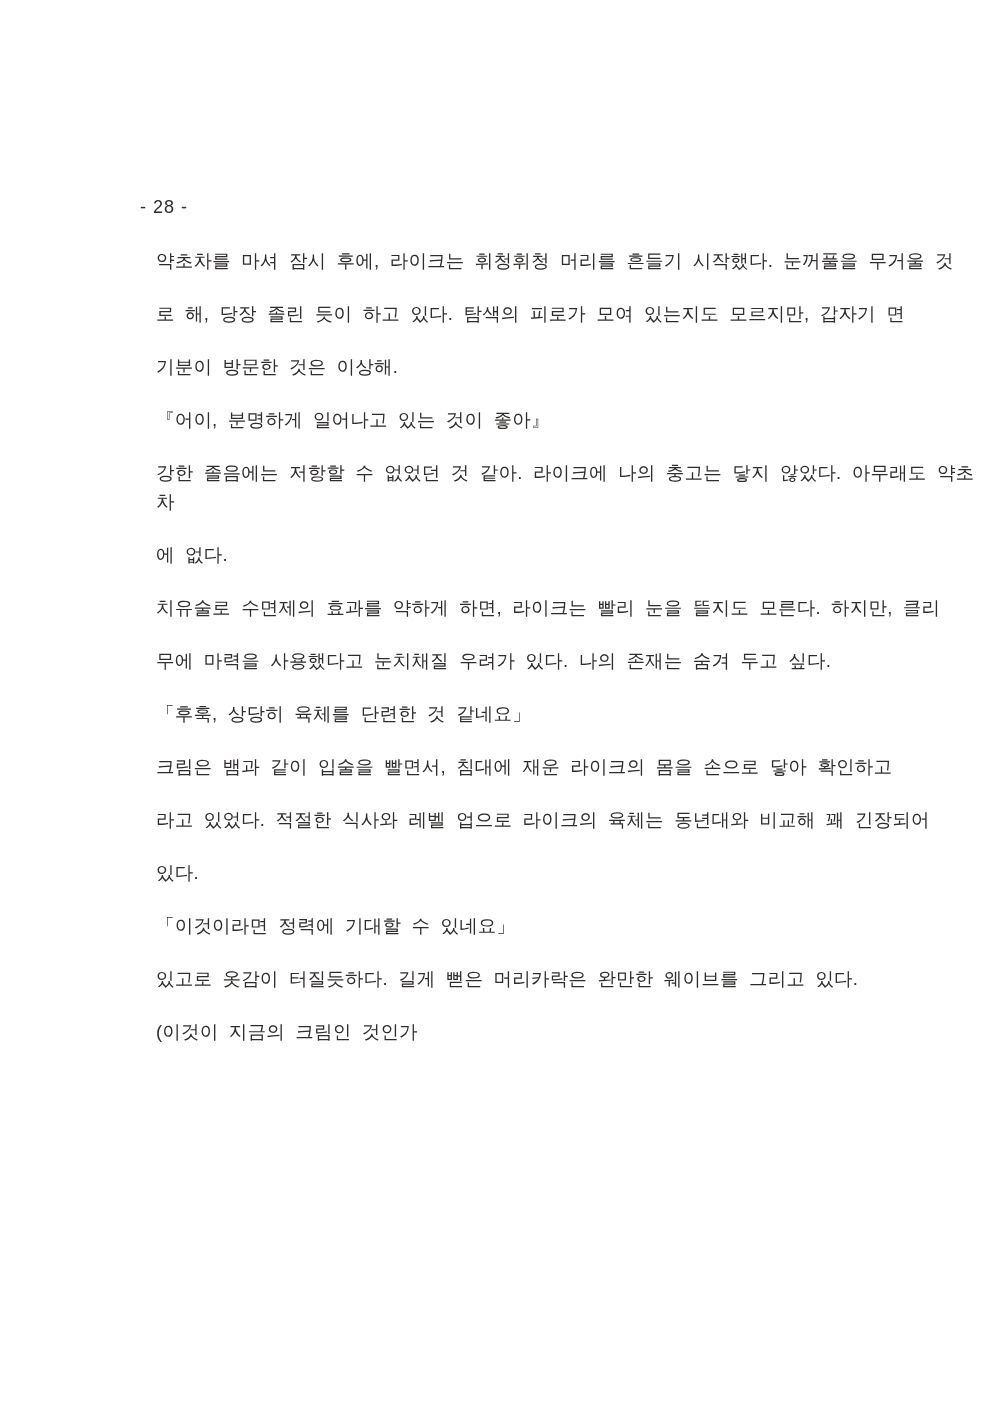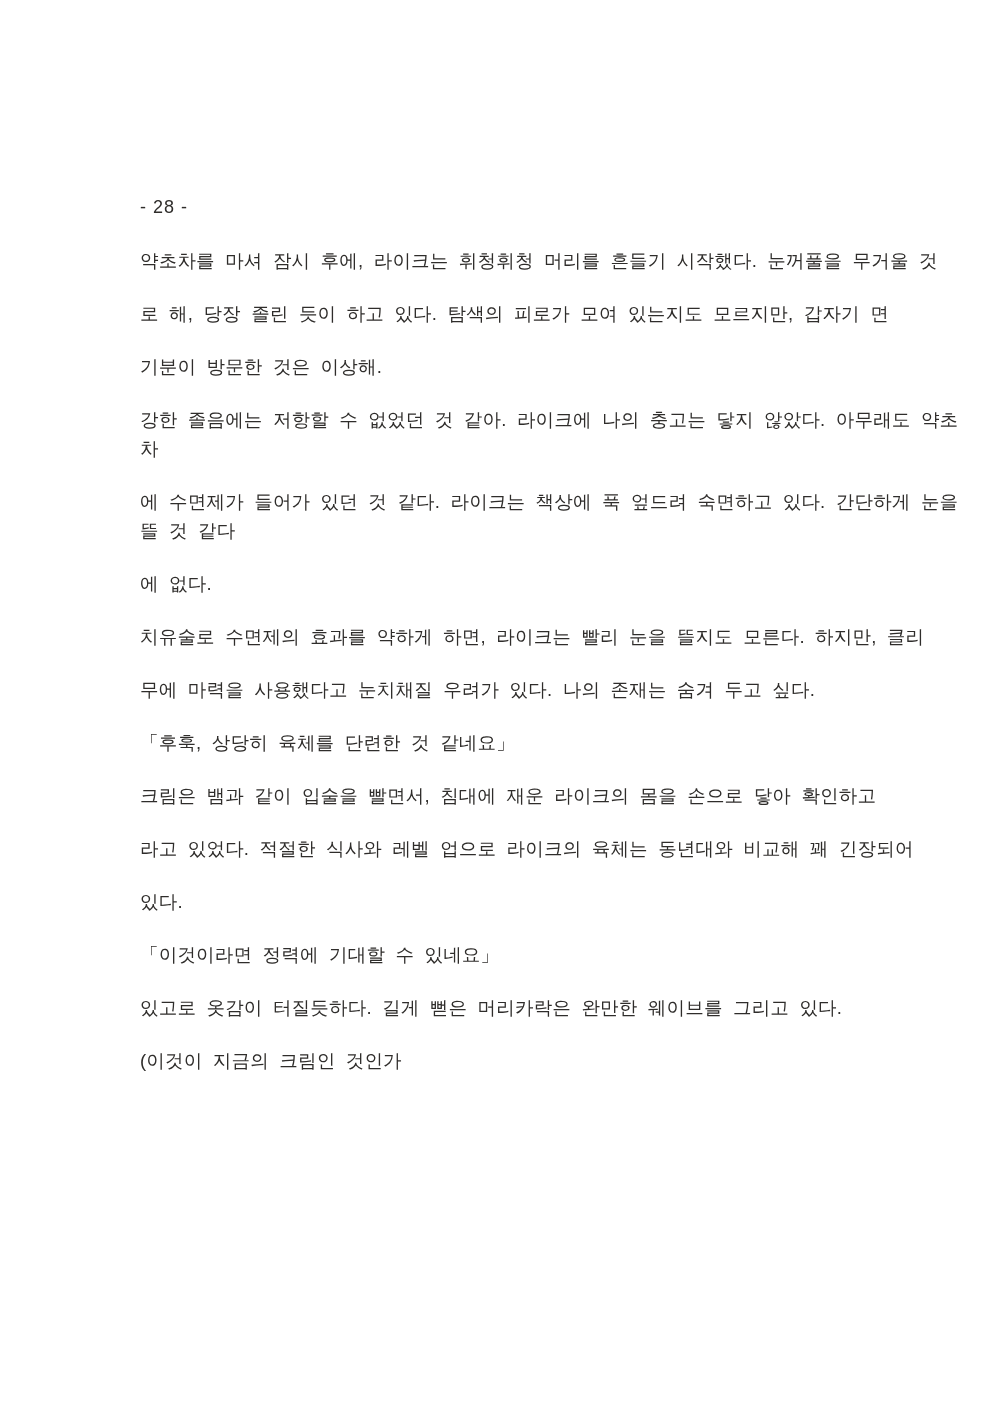--- a/index.html
+++ b/index.html
@@ -22,21 +22,21 @@
     top: 193px;
     width: 740px;
   }
   .page-num {
     font-size: 18px;
     line-height: 29px;
     letter-spacing: 1px;
     margin: 0 0 24px 0;
   }
   .para {
-    margin: 0 0 24px 0;
+    margin: 0 0 24px 16px;
   }
   .line {
     font-size: 18.5px;
     line-height: 29px;
     word-spacing: 5px;
     letter-spacing: 0.2px;
     white-space: nowrap;
   }
 </style>
 </head>
@@ -52,30 +52,29 @@
     </div>
 
     <div class="para">
       <div class="line">로 해, 당장 졸린 듯이 하고 있다. 탐색의 피로가 모여 있는지도 모르지만, 갑자기 면</div>
     </div>
 
     <div class="para">
       <div class="line">기분이 방문한 것은 이상해.</div>
     </div>
 
+    <div class="para">
+      <div class="line">『어이, 분명하게 일어나고 있는 것이 좋아』</div>
+    </div>
 
     <div class="para">
       <div class="line">강한 졸음에는 저항할 수 없었던 것 같아. 라이크에 나의 충고는 닿지 않았다. 아무래도 약초</div>
       <div class="line">차</div>
     </div>
 
-    <div class="para">
-      <div class="line">에 수면제가 들어가 있던 것 같다. 라이크는 책상에 푹 엎드려 숙면하고 있다. 간단하게 눈을</div>
-      <div class="line">뜰 것 같다</div>
-    </div>
 
     <div class="para">
       <div class="line">에 없다.</div>
     </div>
 
 
     <div class="para">
       <div class="line">치유술로 수면제의 효과를 약하게 하면, 라이크는 빨리 눈을 뜰지도 모른다. 하지만, 클리</div>
     </div>
 

